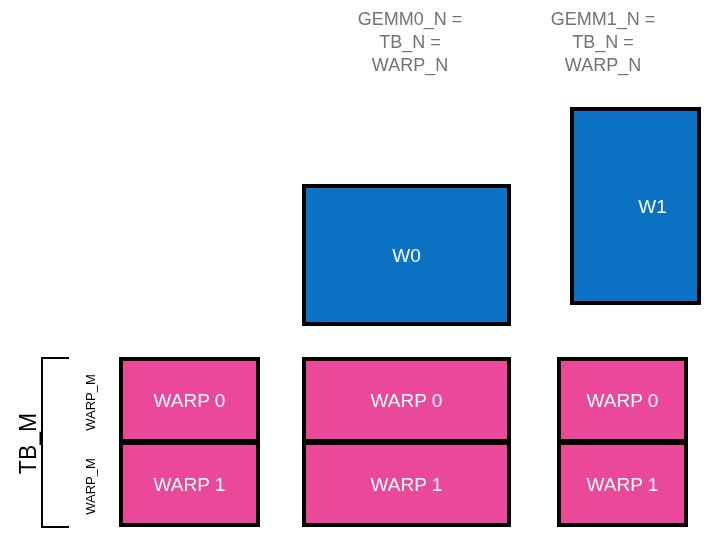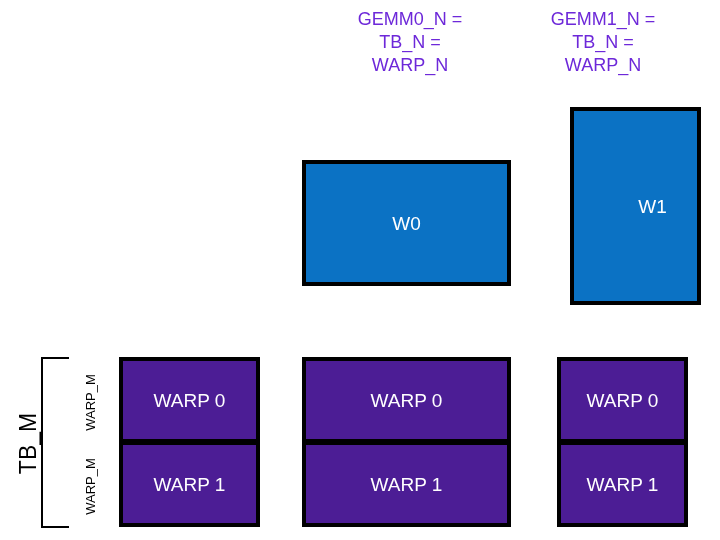--- a/index.html
+++ b/index.html
@@ -16,44 +16,44 @@
     font-family: "Liberation Sans", sans-serif;
     color: #000000;
   }
 
   
   .col-caption {
     position: absolute;
     text-align: center;
     font-size: 18px;
     line-height: 23px;
-    color: #6d28d9;
+    color: #737373;
     white-space: pre-line;
     letter-spacing: 0px;
   }
   #caption-gemm0 { left: 320px; top: 8px; width: 180px; }
   #caption-gemm1 { left: 513px; top: 8px; width: 180px; }
 
   
   .box {
     position: absolute;
     box-sizing: border-box;
     border: 4px solid #000000;
     display: flex;
     align-items: center;
     justify-content: center;
     color: #ffffff;
     font-size: 19px;
     line-height: 1;
   }
   .box.blue  { background: #0b72c4; }
-  .box.green { background: #4c1d95; }
+  .box.green { background: #ec4899; }
 
   
-  #box-w0 { left: 302px; top: 160px; width: 209px; height: 126px; }
+  #box-w0 { left: 302px; top: 184px; width: 209px; height: 142px; }
   #box-w1 { left: 570px; top: 107px; width: 131px; height: 198px; padding-left: 34px; }
 
   
   #green-c1-w0 { left: 119px; top: 357px; width: 141px; height: 86px; }
   #green-c1-w1 { left: 119px; top: 441px; width: 141px; height: 86px; }
   
   #green-c2-w0 { left: 302px; top: 357px; width: 209px; height: 86px; }
   #green-c2-w1 { left: 302px; top: 441px; width: 209px; height: 86px; }
   
   #green-c3-w0 { left: 557px; top: 357px; width: 131px; height: 86px; }

